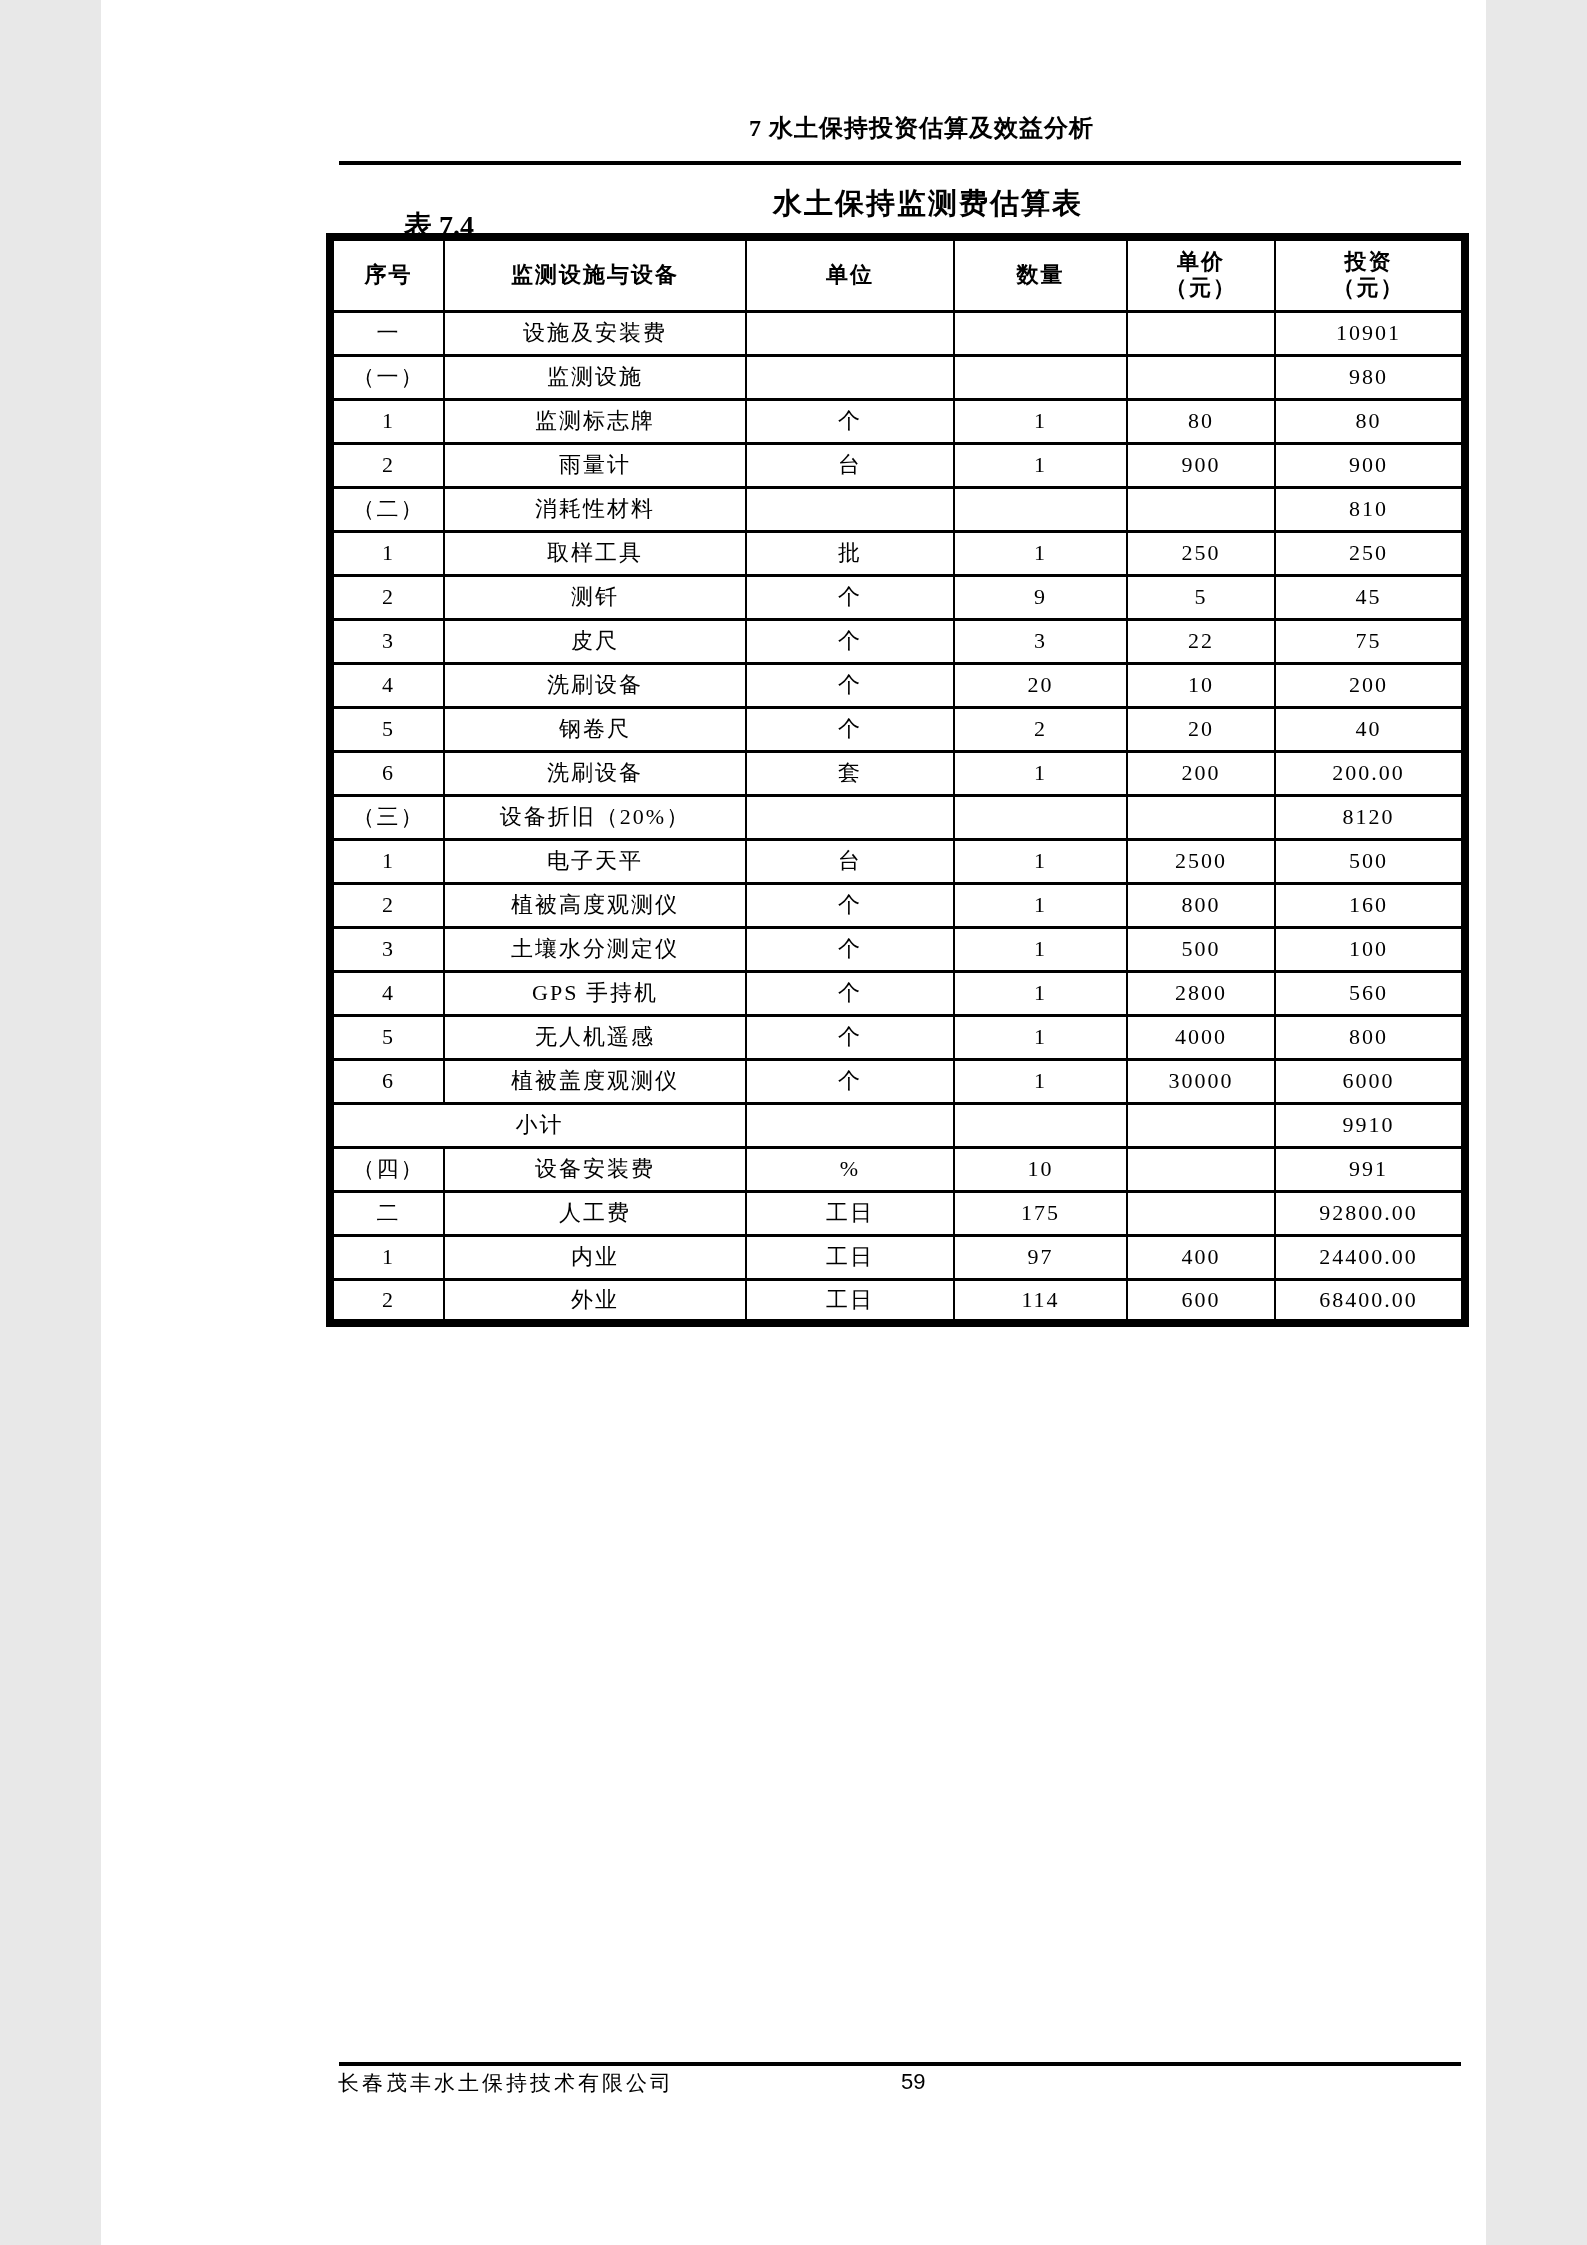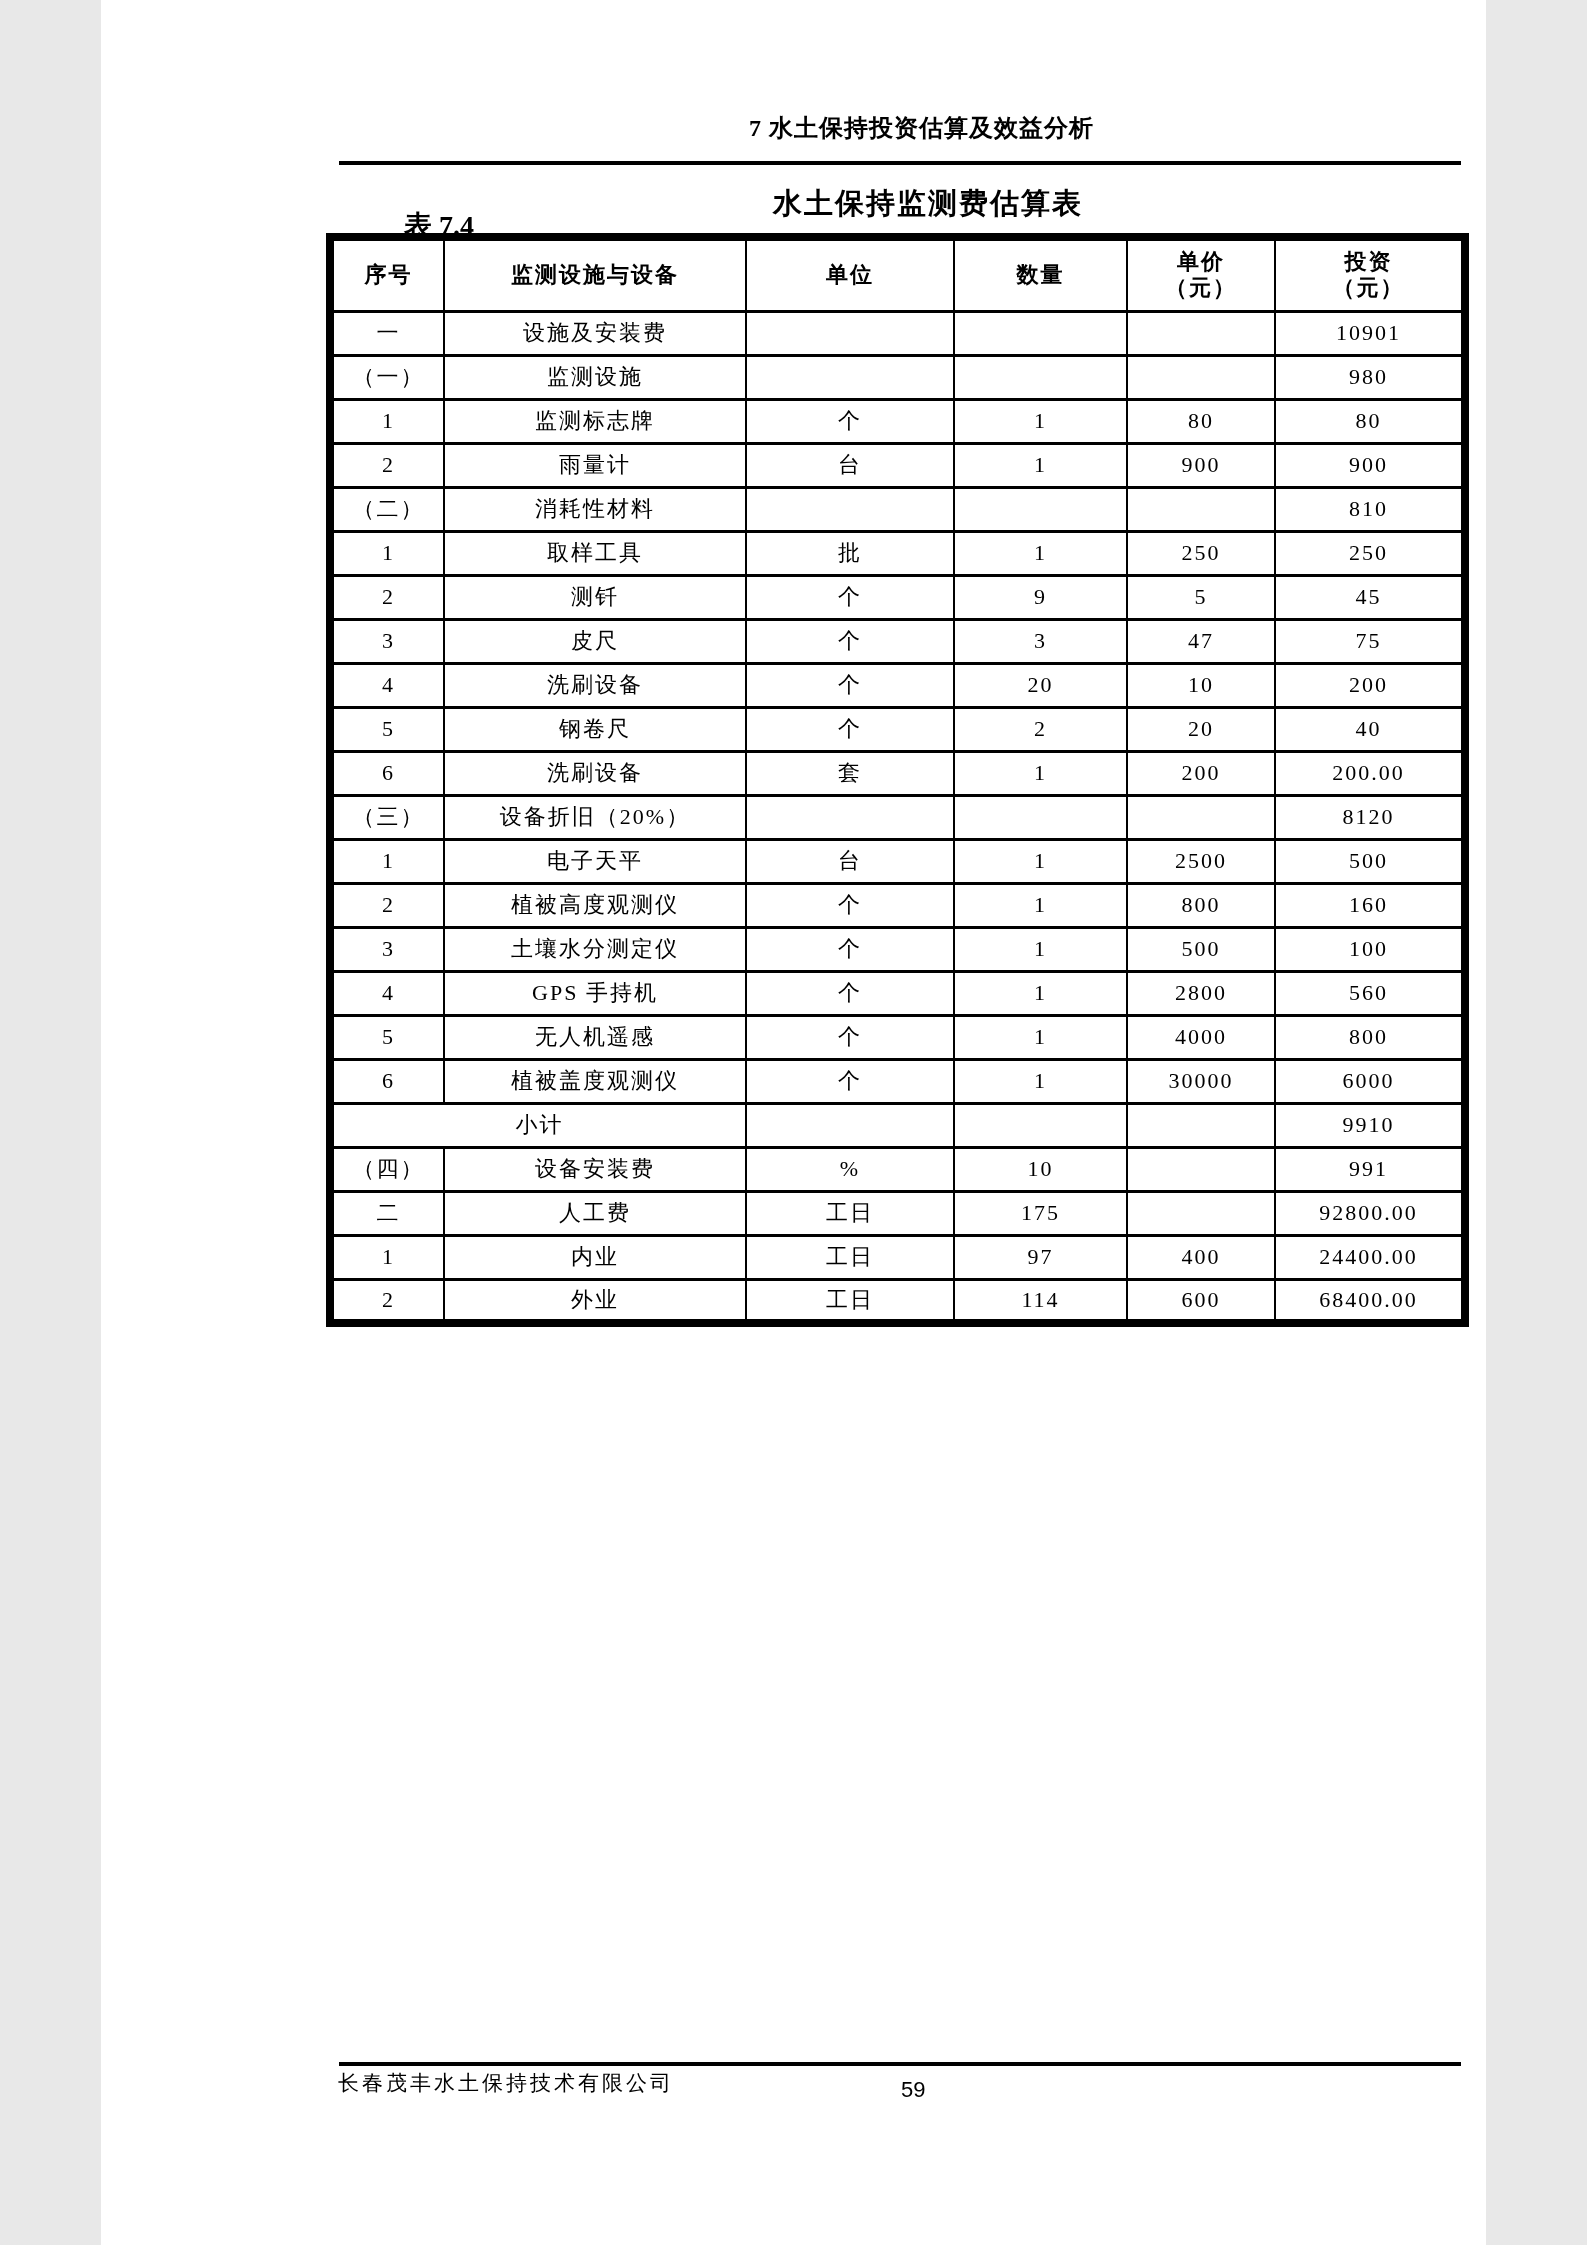--- a/index.html
+++ b/index.html
@@ -55,21 +55,20 @@
   .fee-table tbody tr { height:44px; }
   .fee-table th { font-weight:bold; white-space:pre-line; }
   .footer-company {
     position:absolute; left:237px; top:2069px;
     font-size:21px; letter-spacing:3px; white-space:nowrap;
   }
   .footer-page-number {
     position:absolute; left:800px; top:2069px;
     font-size:22px;
     font-family:"Liberation Sans","DejaVu Sans",sans-serif;
-    margin-top:8px;
   }
 </style>
 </head>
 <body>
 
 <div class="page">
 
   <div class="page-header-title">7 水土保持投资估算及效益分析</div>
 
   <div class="rule rule-top"></div>
@@ -154,21 +153,21 @@
           <td>个</td>
           <td>9</td>
           <td>5</td>
           <td>45</td>
         </tr>
         <tr>
           <td>3</td>
           <td>皮尺</td>
           <td>个</td>
           <td>3</td>
-          <td>47</td>
+          <td>22</td>
           <td>75</td>
         </tr>
         <tr>
           <td>4</td>
           <td>洗刷设备</td>
           <td>个</td>
           <td>20</td>
           <td>10</td>
           <td>200</td>
         </tr>

